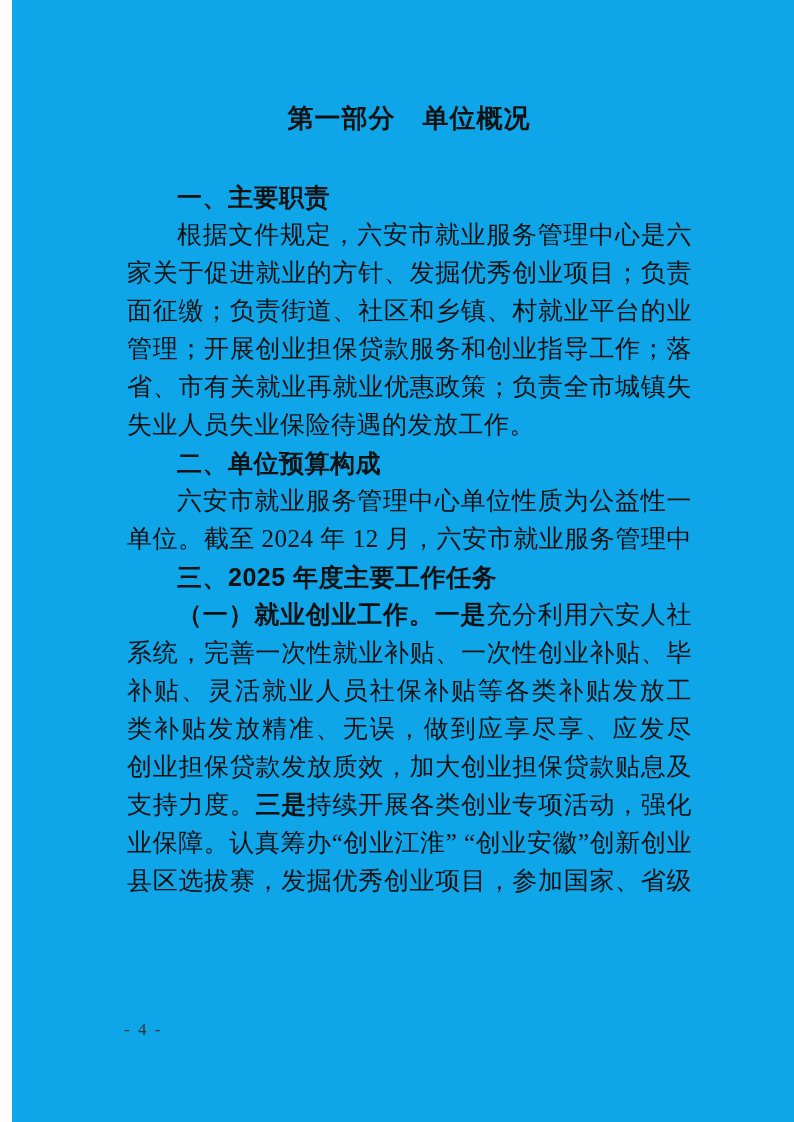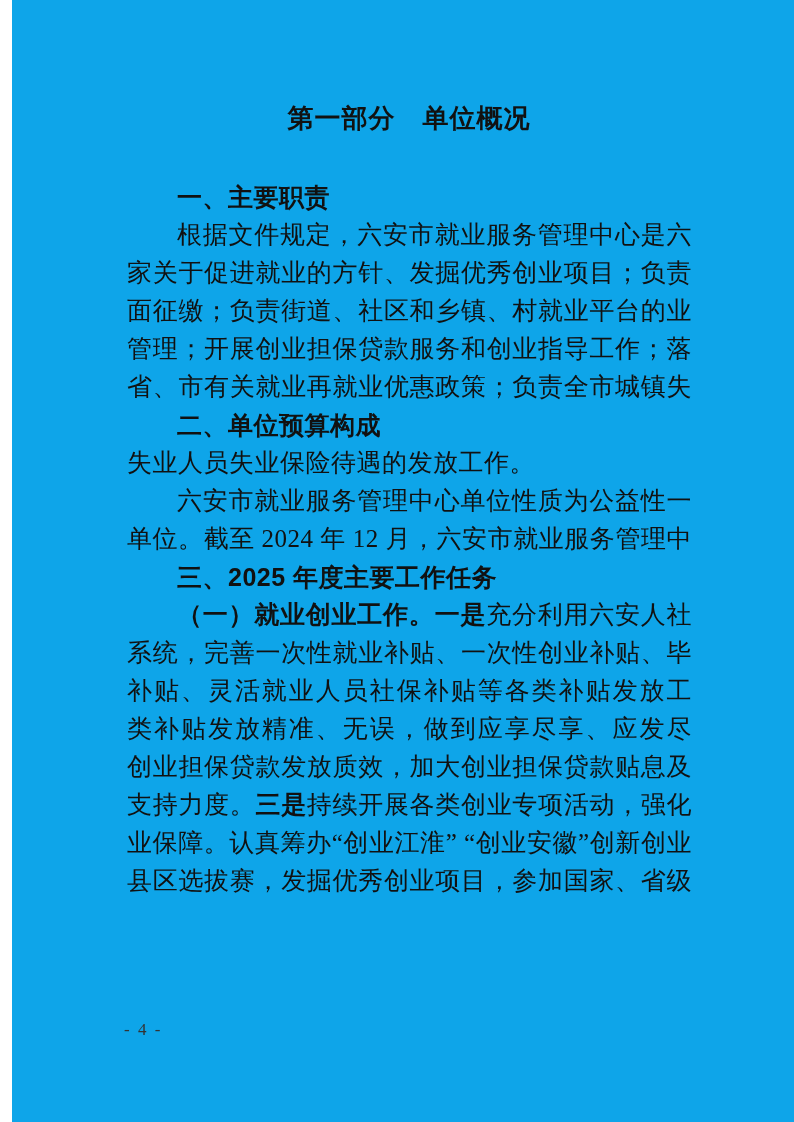--- a/index.html
+++ b/index.html
@@ -81,23 +81,23 @@
   <h1 class="doc-title">第一部分　单位概况</h1>
 
   <main class="content">
 
     <div class="line heading"><span style="display:inline-block;width:2em;"></span><span>一、主要职责</span></div>
     <div class="line just indent">根据文件规定，六安市就业服务管理中心是六安市人力</div>
     <div class="line just">家关于促进就业的方针、发掘优秀创业项目；负责失业保险扩</div>
     <div class="line just">面征缴；负责街道、社区和乡镇、村就业平台的业务指导与</div>
     <div class="line just">管理；开展创业担保贷款服务和创业指导工作；落实国家、</div>
     <div class="line just">省、市有关就业再就业优惠政策；负责全市城镇失业登记及</div>
+    <div class="line left">失业人员失业保险待遇的发放工作。</div>
+
     <div class="line heading"><span style="display:inline-block;width:2em;"></span><span>二、单位预算构成</span></div>
-
-    <div class="line left">失业人员失业保险待遇的发放工作。</div>
     <div class="line just indent">六安市就业服务管理中心单位性质为公益性一类事业</div>
     <div class="line just">单位。截至 2024 年 12 月，六安市就业服务管理中心实有各</div>
 
     <div class="line heading"><span style="display:inline-block;width:2em;"></span><span>三、2025 年度主要工作任务</span></div>
     <div class="line just indent"><span class="b">（一）就业创业工作。一是</span><span>充分利用六安人社风险防控</span></div>
     <div class="line just">系统，完善一次性就业补贴、一次性创业补贴、毕业生求职</div>
     <div class="line just">补贴、灵活就业人员社保补贴等各类补贴发放工作，确保各</div>
     <div class="line just"><span>类补贴发放精准、无误，做到应享尽享、应发尽发。</span><span class="b">二是</span><span>落</span></div>
     <div class="line just">创业担保贷款发放质效，加大创业担保贷款贴息及奖补政策</div>
     <div class="line just"><span>支持力度。</span><span class="b">三是</span><span>持续开展各类创业专项活动，强化全要素创</span></div>

